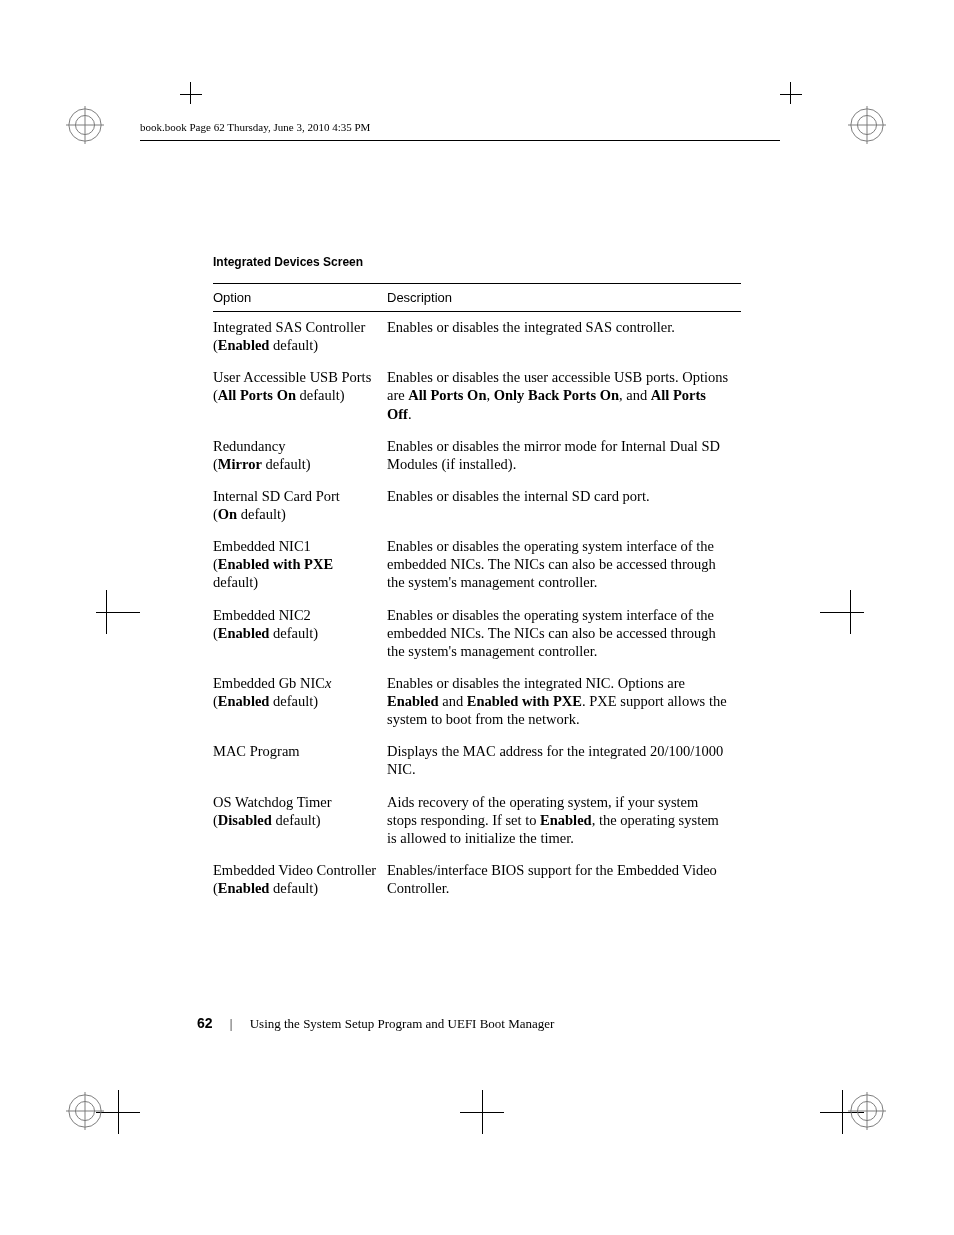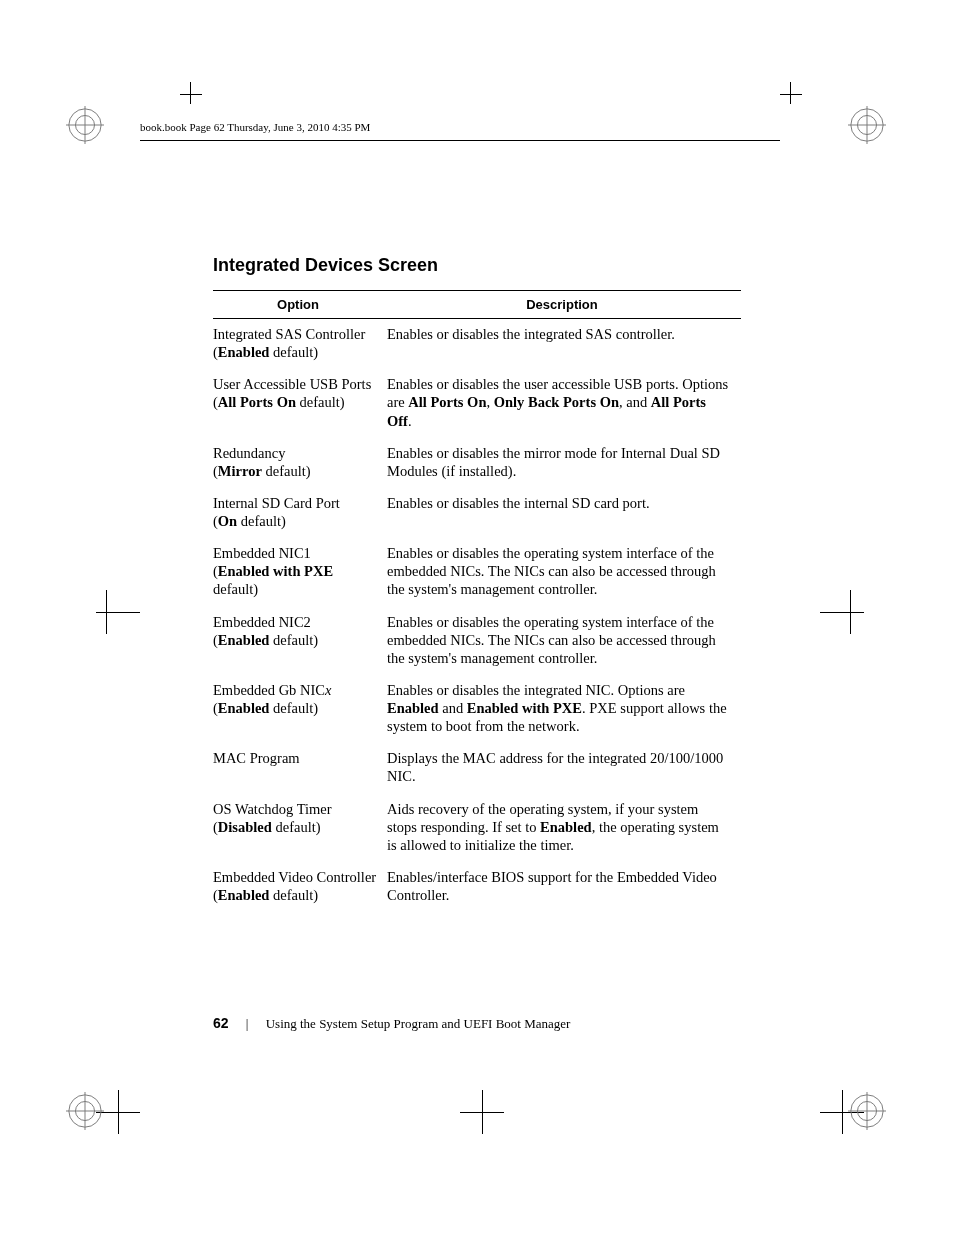--- a/index.html
+++ b/index.html
@@ -15,50 +15,50 @@
   }
   .page {
     position: absolute;
     left: 213px;
     top: 255px;
     width: 528px;
   }
   .section-heading {
     font-family: Arial, Helvetica, sans-serif;
     font-weight: bold;
-    font-size: 18px;
+    font-size: 12px;
     margin: 0 0 14px 0;
   }
   table.opts {
     border-collapse: collapse;
     width: 100%;
     font-size: 14.5px;
   }
   table.opts thead th {
     font-family: Arial, Helvetica, sans-serif;
-    font-weight: bold;
+    font-weight: normal;
     font-size: 13px;
-    text-align: center;
+    text-align: left;
     padding: 6px 4px 6px 0;
     border-top: 1.2px solid #000;
     border-bottom: 1.2px solid #000;
   }
   table.opts td {
     vertical-align: top;
     padding: 6px 10px 8px 0;
     line-height: 1.25;
   }
   table.opts td.opt {
     width: 164px;
   }
   .b { font-weight: bold; }
   .i { font-style: italic; }
   .footer {
     position: absolute;
-    left: 213px;
+    left: 197px;
     top: 1015px;
     width: 528px;
     font-size: 13px;
     font-family: Georgia, 'Times New Roman', serif;
   }
   .footer .pn {
     font-family: Arial, Helvetica, sans-serif;
     font-weight: bold;
     font-size: 14px;
   }

